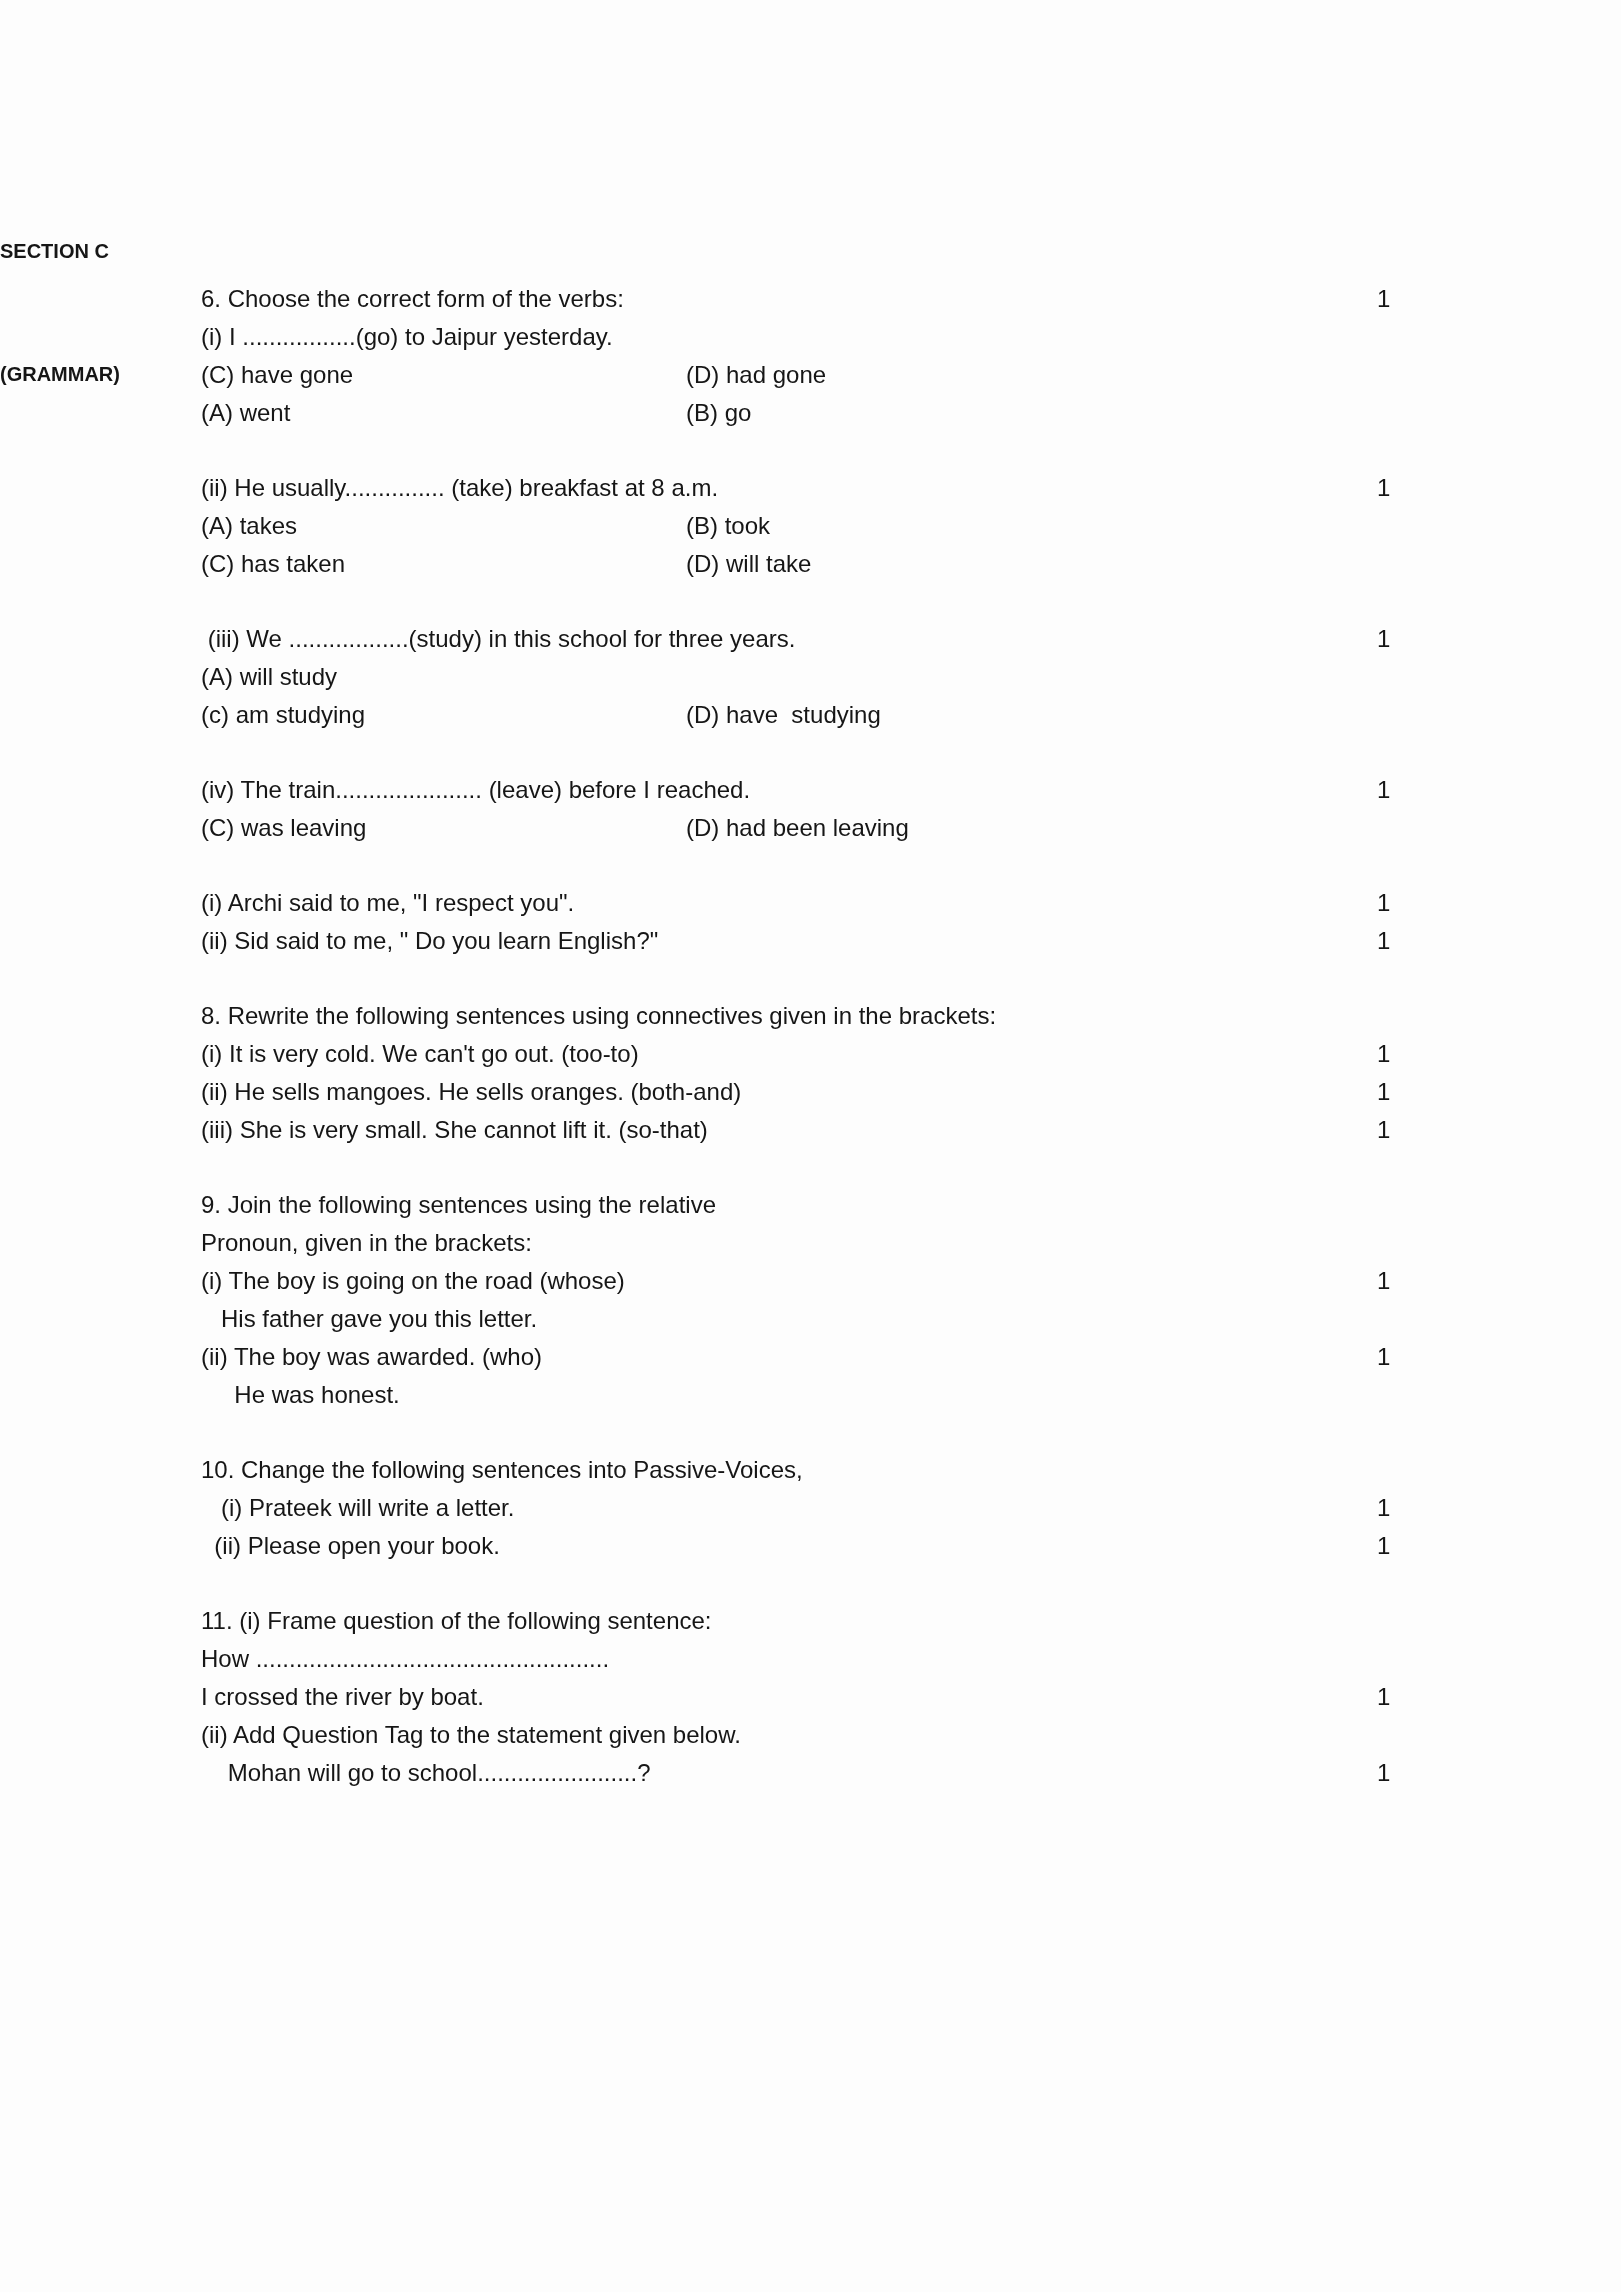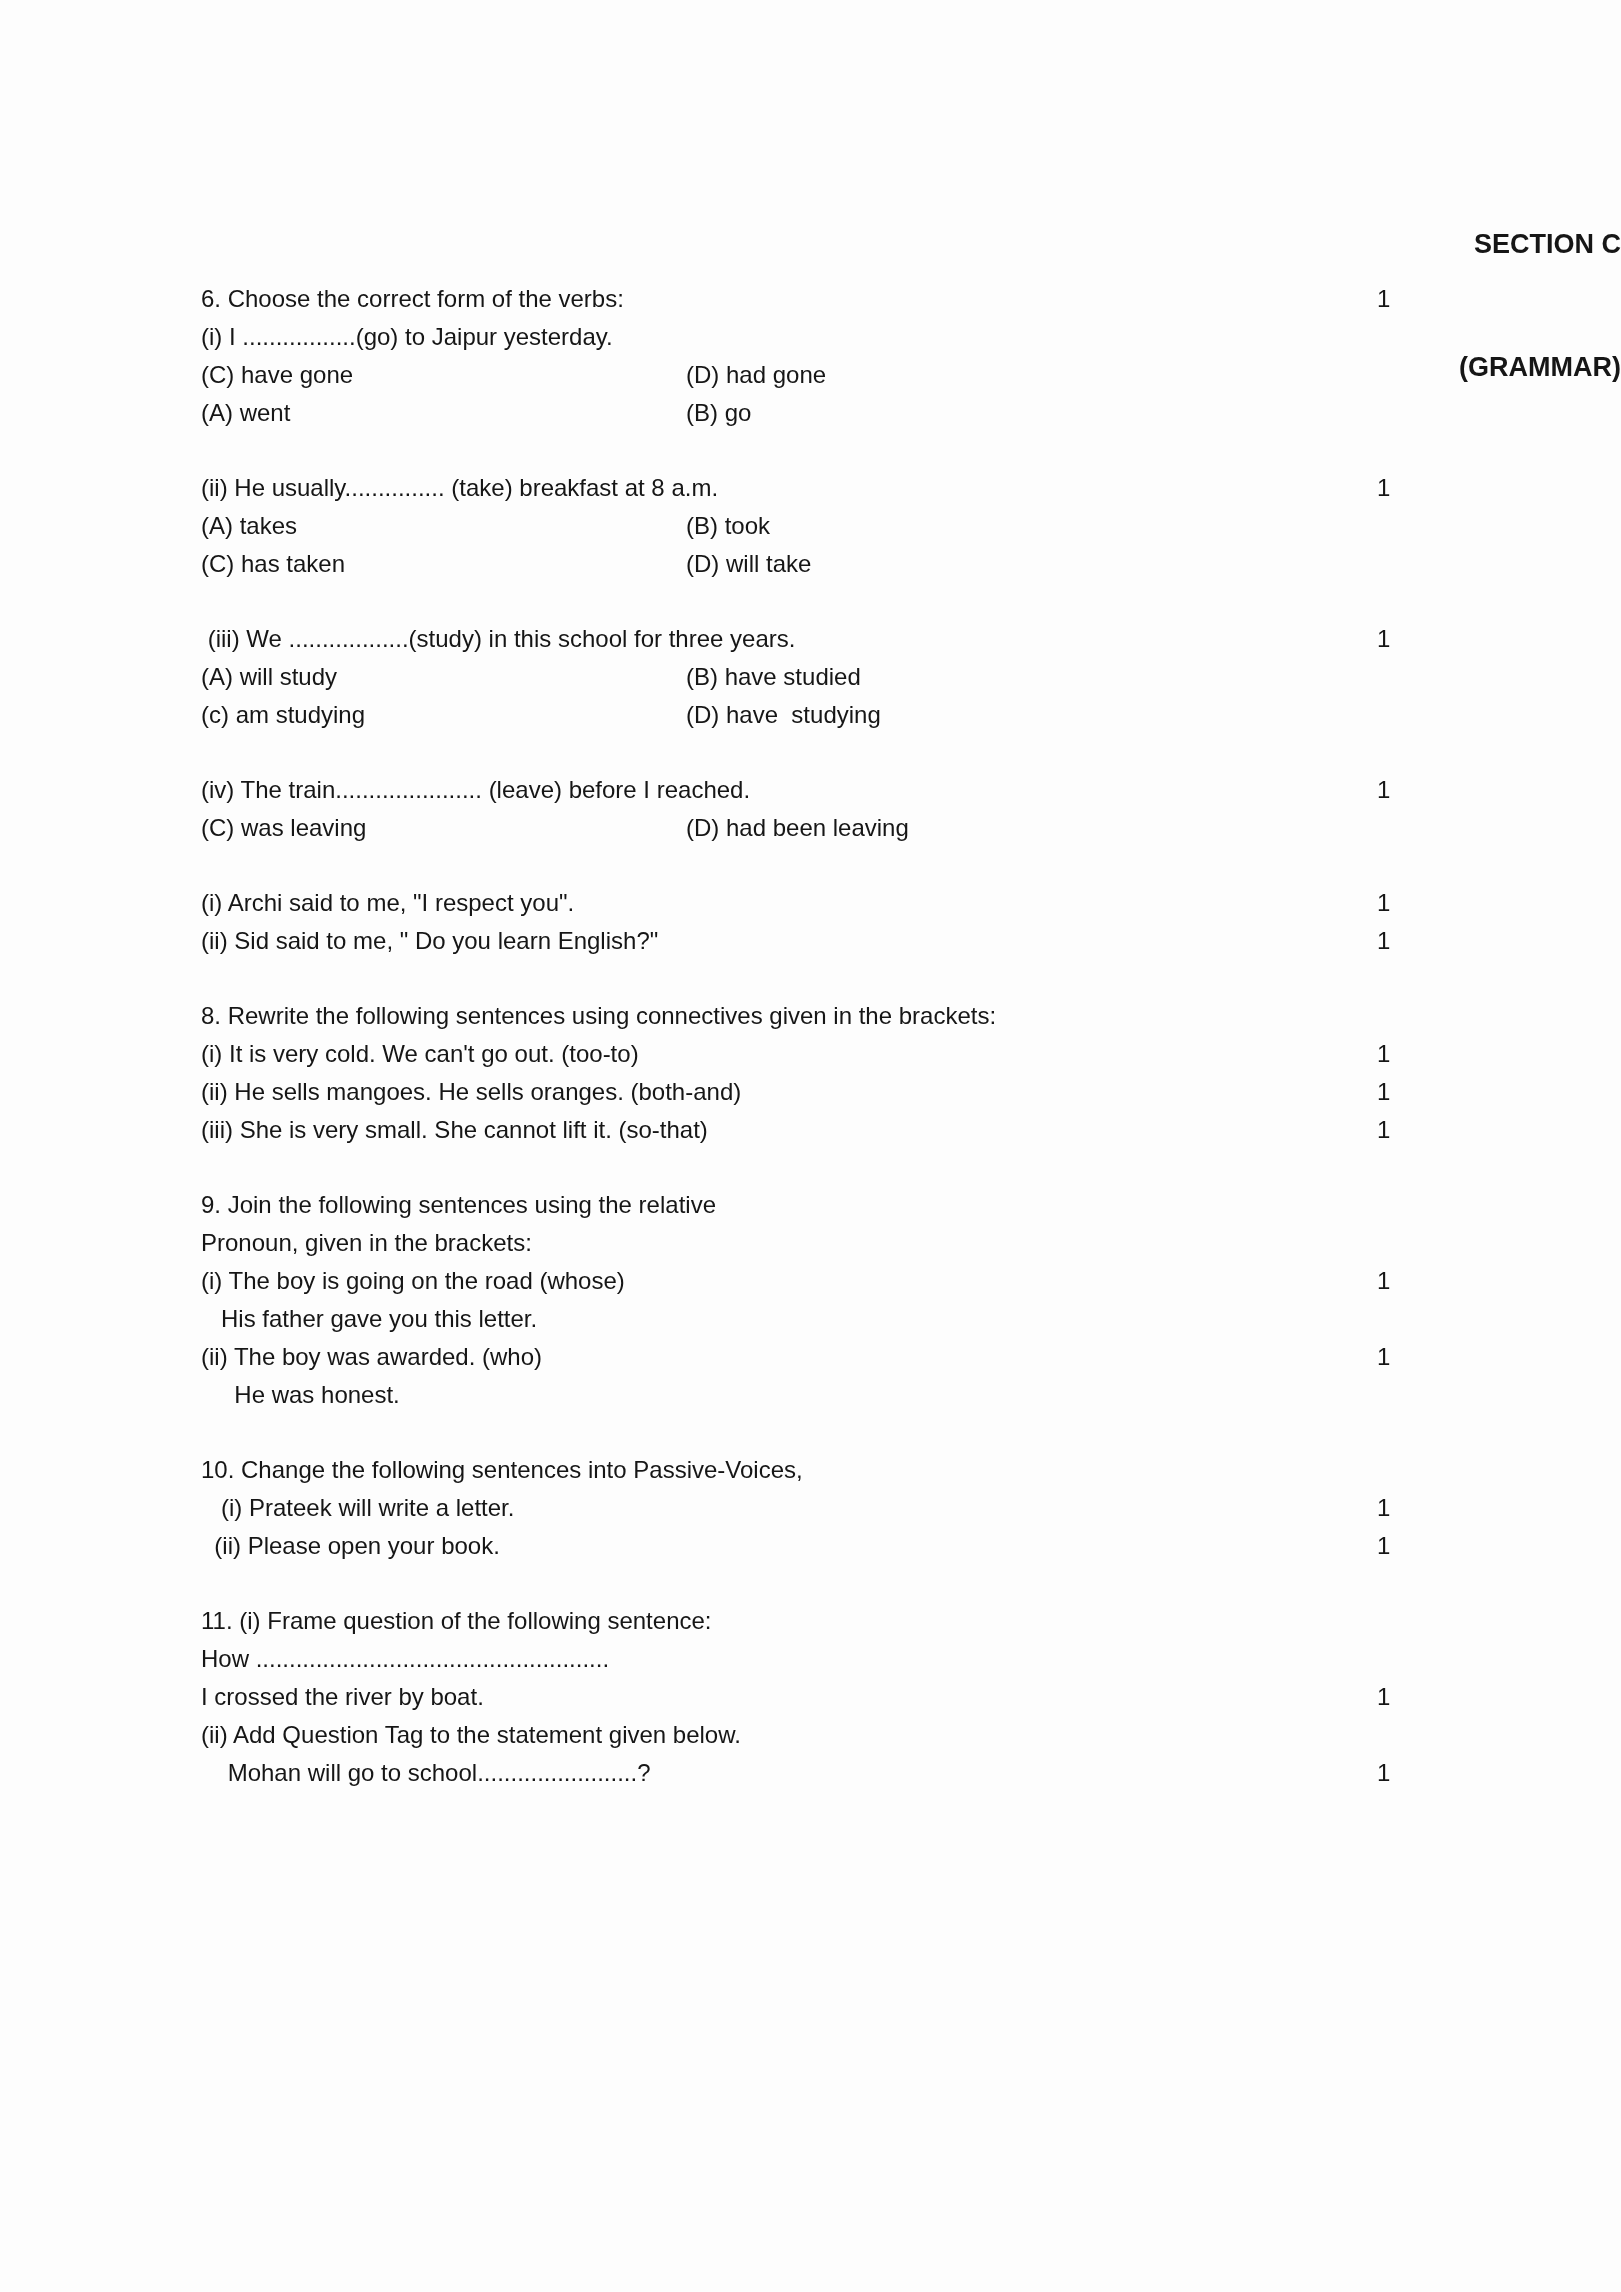--- a/index.html
+++ b/index.html
@@ -8,26 +8,26 @@
     width: 1621px;
     height: 2293px;
     margin: 0 auto;
     background: #fdfdfd;
     font-family: "Liberation Sans", sans-serif;
     color: #161616;
     overflow: hidden;
   }
   .title {
     position: absolute;
-    top: 142px;
+    top: 149px;
     left: 0;
     width: 100%;
-    text-align: right;
+    text-align: left;
     font-weight: bold;
-    font-size: 27px;
+    font-size: 20px;
     line-height: 41px;
     white-space: pre-wrap;
   }
   .content {
     position: absolute;
     top: 280px;
     left: 201px;
     width: 1245px;
     font-size: 24px;
     line-height: 38px;
@@ -86,21 +86,20 @@
       </div>
     </section>
 
     <section class="block">
       <div class="line">
         <span class="txt"> (iii) We ..................(study) in this school for three years.</span>
         <span class="marks">1</span>
       </div>
       <div class="line">
         <span class="opt-a">(A) will study</span>
-        <span class="opt-b">(B) have studied</span>
       </div>
       <div class="line">
         <span class="opt-a">(c) am studying</span>
         <span class="opt-b">(D) have  studying</span>
       </div>
     </section>
 
     <section class="block">
       <div class="line">
         <span class="txt">(iv) The train...................... (leave) before I reached.</span>

